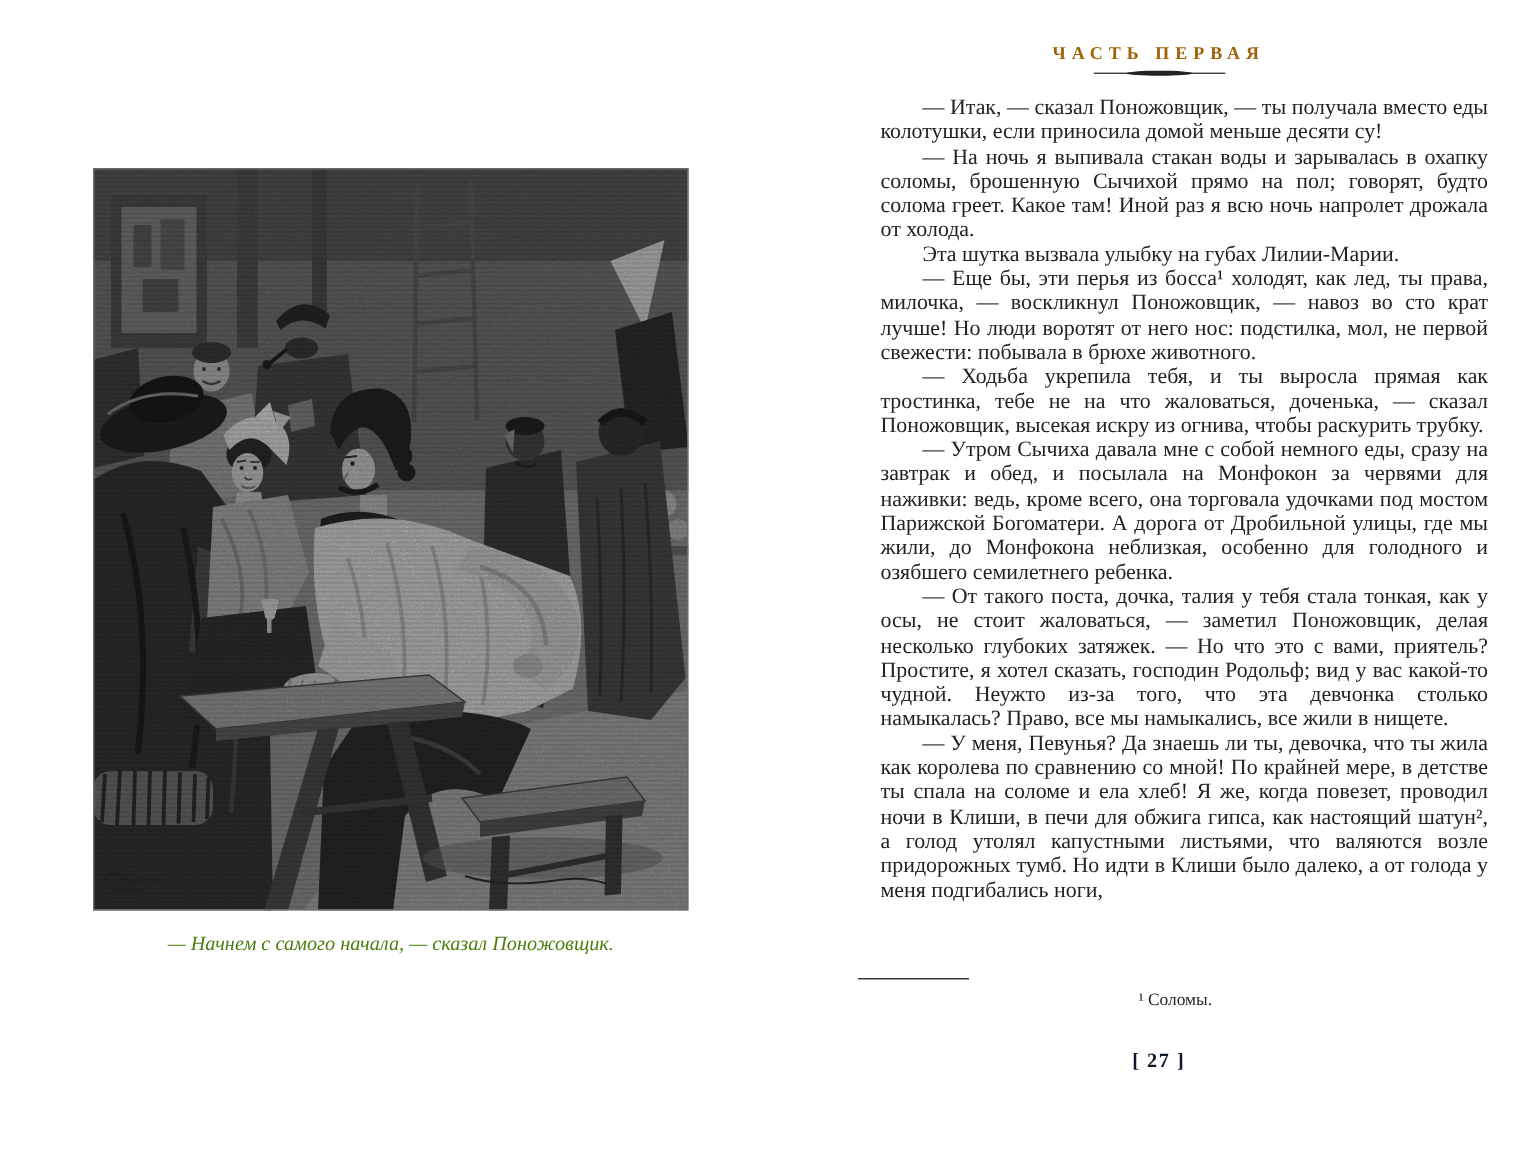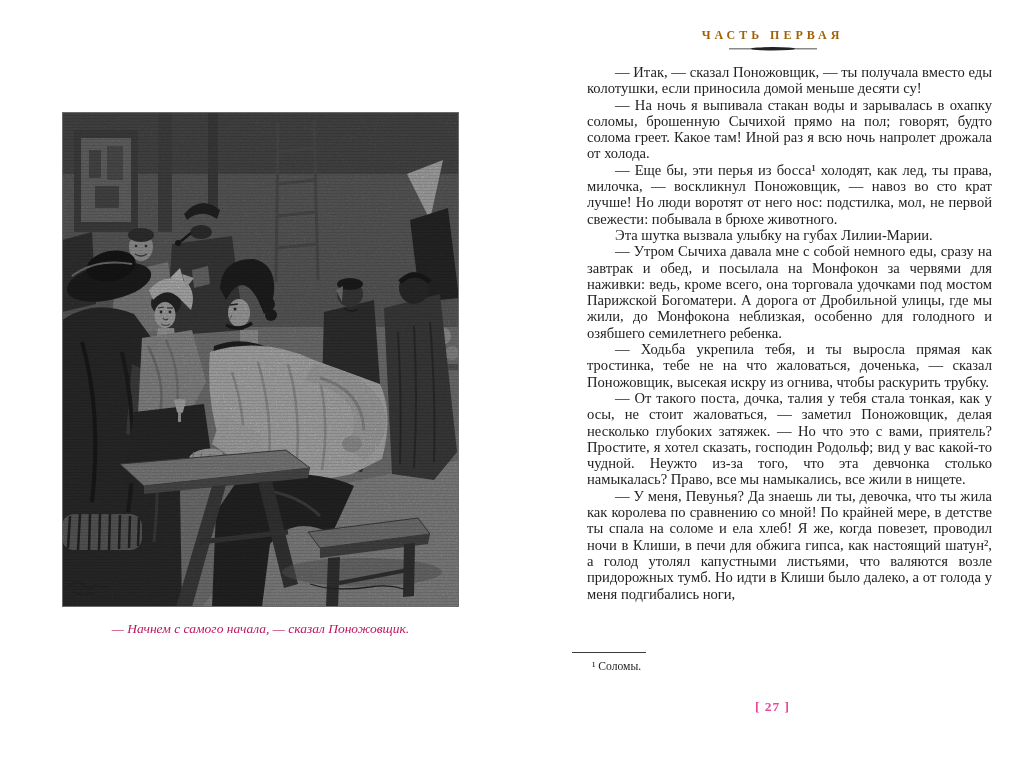--- a/index.html
+++ b/index.html
@@ -2,33 +2,33 @@
 <html><head>
 <meta charset="utf-8">
 <style>
   html,body{margin:0;padding:0;background:#fff;}
   .stage{position:relative;width:1024px;height:768px;background:#ffffff;overflow:hidden;
          font-family:"Liberation Serif","DejaVu Serif",serif;color:#1f1f1f;}
   
   .illus-box{position:absolute;left:62px;top:112px;width:397px;height:495px;}
   .illus-box svg{display:block;}
   .caption{position:absolute;left:62px;top:621px;width:397px;text-align:center;
-           font-style:italic;font-size:13.5px;color:#be185d;}
+           font-style:italic;font-size:13.5px;color:#4d7c0f;}
   
   .running-head{position:absolute;left:570px;top:28px;width:405px;text-align:center;
                 font-size:12px;font-weight:bold;letter-spacing:4px;color:#a16207;}
   .head-divider{position:absolute;left:570px;top:46px;width:405px;text-align:center;line-height:0;}
   .body-text{position:absolute;left:570px;top:64px;width:405px;margin-left:17px;}
   .body-text p{margin:0;text-indent:28px;text-align:justify;
                font-size:14.6px;line-height:16.3px;color:#222;}
   .footnotes{position:absolute;left:570px;top:652px;width:405px;}
   .fn-rule{width:74px;height:1px;background:#3a3a3a;margin:0 0 7px 2px;}
-  .footnote{font-size:11.6px;line-height:14.5px;padding-left:22px;color:#262626;}
+  .footnote{font-size:11.6px;line-height:14.5px;padding-left:22px;color:#262626;text-align:center;}
   .page-number{position:absolute;left:570px;top:699px;width:405px;text-align:center;
-               font-size:13.5px;font-weight:bold;color:#ec4899;letter-spacing:1px;}
+               font-size:13.5px;font-weight:bold;color:#0f172a;letter-spacing:1px;}
 </style>
 </head>
 <body>
 
 <div class="stage">
 
   <div>
     <div class="illus-box">
       <svg viewBox="0 0 397 495" width="397" height="495" xmlns="http://www.w3.org/2000/svg">
         <defs>
@@ -226,24 +226,24 @@
     <div class="head-divider">
       <svg width="88" height="6" viewBox="0 0 88 6" xmlns="http://www.w3.org/2000/svg">
         <rect y="2.4" width="88" height="0.9" fill="#3a3a3a"></rect>
         <ellipse cx="44" cy="2.8" rx="22" ry="1.7" fill="#232323"></ellipse>
       </svg>
     </div>
 
     <div class="body-text">
       <p>— Итак, — сказал Поножовщик, — ты получала вместо еды колотушки, если приносила домой меньше десяти су!</p>
       <p>— На ночь я выпивала стакан воды и зарывалась в охапку соломы, брошенную Сычихой прямо на пол; говорят, будто солома греет. Какое там! Иной раз я всю ночь напролет дрожала от холода.</p>
+      <p>Эта шутка вызвала улыбку на губах Лилии-Марии.</p>
       <p>— Еще бы, эти перья из босса¹ холодят, как лед, ты права, милочка, — воскликнул Поножовщик, — навоз во сто крат лучше! Но люди воротят от него нос: подстилка, мол, не первой свежести: побывала в брюхе животного.</p>
-      <p>Эта шутка вызвала улыбку на губах Лилии-Марии.</p>
+      <p>— Ходьба укрепила тебя, и ты выросла прямая как тростинка, тебе не на что жаловаться, доченька, — сказал Поножовщик, высекая искру из огнива, чтобы раскурить трубку.</p>
       <p>— Утром Сычиха давала мне с собой немного еды, сразу на завтрак и обед, и посылала на Монфокон за червями для наживки: ведь, кроме всего, она торговала удочками под мостом Парижской Богоматери. А дорога от Дробильной улицы, где мы жили, до Монфокона неблизкая, особенно для голодного и озябшего семилетнего ребенка.</p>
-      <p>— Ходьба укрепила тебя, и ты выросла прямая как тростинка, тебе не на что жаловаться, доченька, — сказал Поножовщик, высекая искру из огнива, чтобы раскурить трубку.</p>
       <p>— От такого поста, дочка, талия у тебя стала тонкая, как у осы, не стоит жаловаться, — заметил Поножовщик, делая несколько глубоких затяжек. — Но что это с вами, приятель? Простите, я хотел сказать, господин Родольф; вид у вас какой-то чудной. Неужто из-за того, что эта девчонка столько намыкалась? Право, все мы намыкались, все жили в нищете.</p>
       <p>— У меня, Певунья? Да знаешь ли ты, девочка, что ты жила как королева по сравнению со мной! По крайней мере, в детстве ты спала на соломе и ела хлеб! Я же, когда повезет, проводил ночи в Клиши, в печи для обжига гипса, как настоящий шатун², а голод утолял капустными листьями, что валяются возле придорожных тумб. Но идти в Клиши было далеко, а от голода у меня подгибались ноги,</p>
     </div>
 
     <div class="footnotes">
       <div class="fn-rule"></div>
       <div class="footnote">¹ Соломы.</div>
     </div>
 
     <div class="page-number">[ 27 ]</div>

